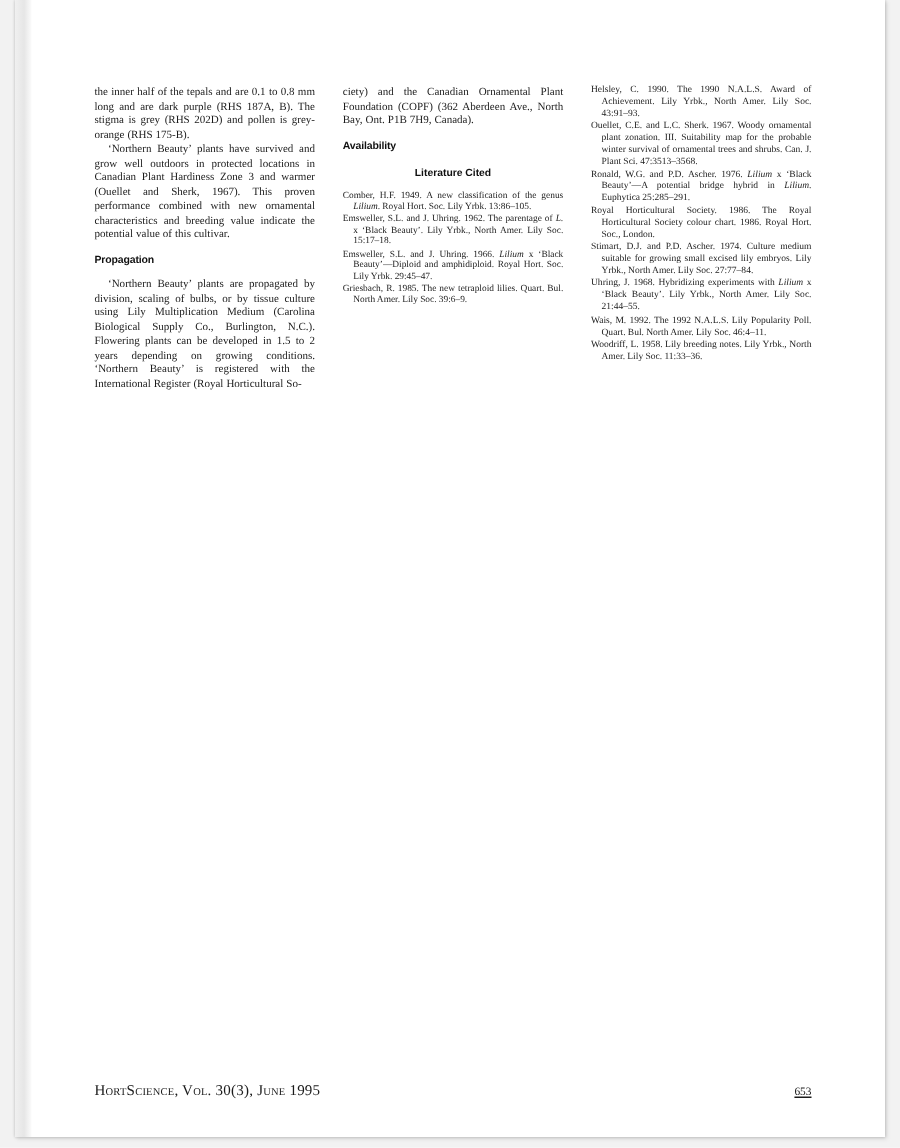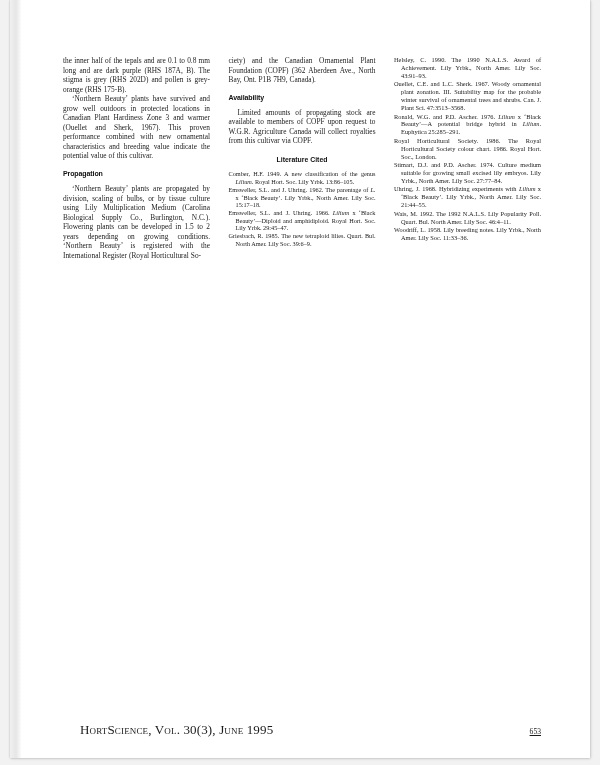--- a/index.html
+++ b/index.html
@@ -110,25 +110,24 @@
     position: absolute;
     left: 53px;
     right: 49px;
     top: 722px;
     display: flex;
     flex-direction: row;
     justify-content: space-between;
     align-items: baseline;
   }
   .journal-line {
-    font-size: 13px;
+    font-size: 10px;
     color: #1b1b1b;
     font-variant: small-caps;
     letter-spacing: 0.15px;
-    margin-left: 17px;
   }
   .page-num {
     font-size: 7.6px;
     color: #1b1b1b;
     text-decoration: underline;
   }
 
   
   .edge-shadow {
     position: absolute;
@@ -155,21 +154,20 @@
       <h2 class="sec">Propagation</h2>
 
       <p class="para indent">‘Northern Beauty’ plants are propagated by division, scaling of bulbs, or by tissue culture using Lily Multiplication Medium (Carolina Biological Supply Co., Burlington, N.C.). Flowering plants can be developed in 1.5 to 2 years depending on growing conditions. ‘Northern Beauty’ is registered with the International Register (Royal Horticultural So-</p>
     </div>
 
     <div class="col col2">
       <p class="para">ciety) and the Canadian Ornamental Plant Foundation (COPF) (362 Aberdeen Ave., North Bay, Ont. P1B 7H9, Canada).</p>
 
       <h2 class="sec">Availability</h2>
 
-      <p class="para indent">Limited amounts of propagating stock are available to members of COPF upon request to W.G.R. Agriculture Canada will collect royalties from this cultivar via COPF.</p>
 
       <h2 class="lit">Literature Cited</h2>
 
       <ul class="reflist">
           <li class="ref">Comber, H.F. 1949. A new classification of the genus <i>Lilium</i>. Royal Hort. Soc. Lily Yrbk. 13:86–105.</li>
           <li class="ref">Emsweller, S.L. and J. Uhring. 1962. The parentage of <i>L.</i> <span class="xsym">x</span> ‘Black Beauty’. Lily Yrbk., North Amer. Lily Soc. 15:17–18.</li>
           <li class="ref">Emsweller, S.L. and J. Uhring. 1966. <i>Lilium</i> <span class="xsym">x</span> ‘Black Beauty’—Diploid and amphidiploid. Royal Hort. Soc. Lily Yrbk. 29:45–47.</li>
           <li class="ref">Griesbach, R. 1985. The new tetraploid lilies. Quart. Bul. North Amer. Lily Soc. 39:6–9.</li>
         </ul>
     </div>

